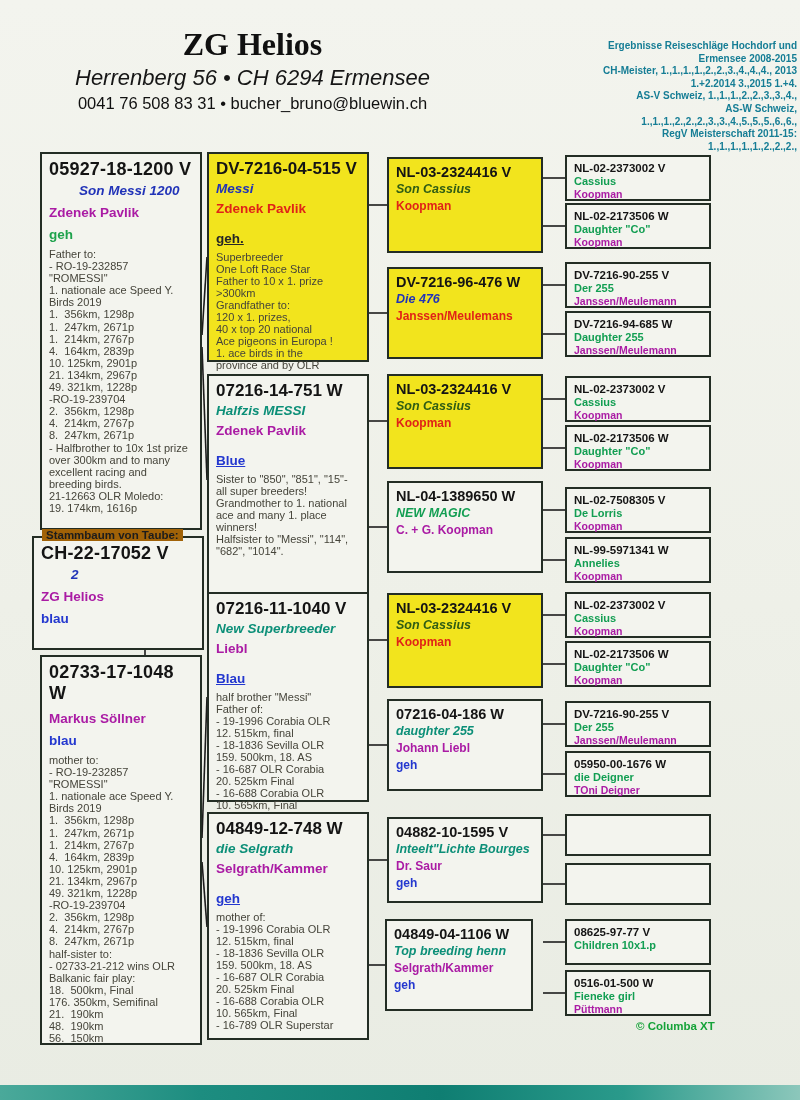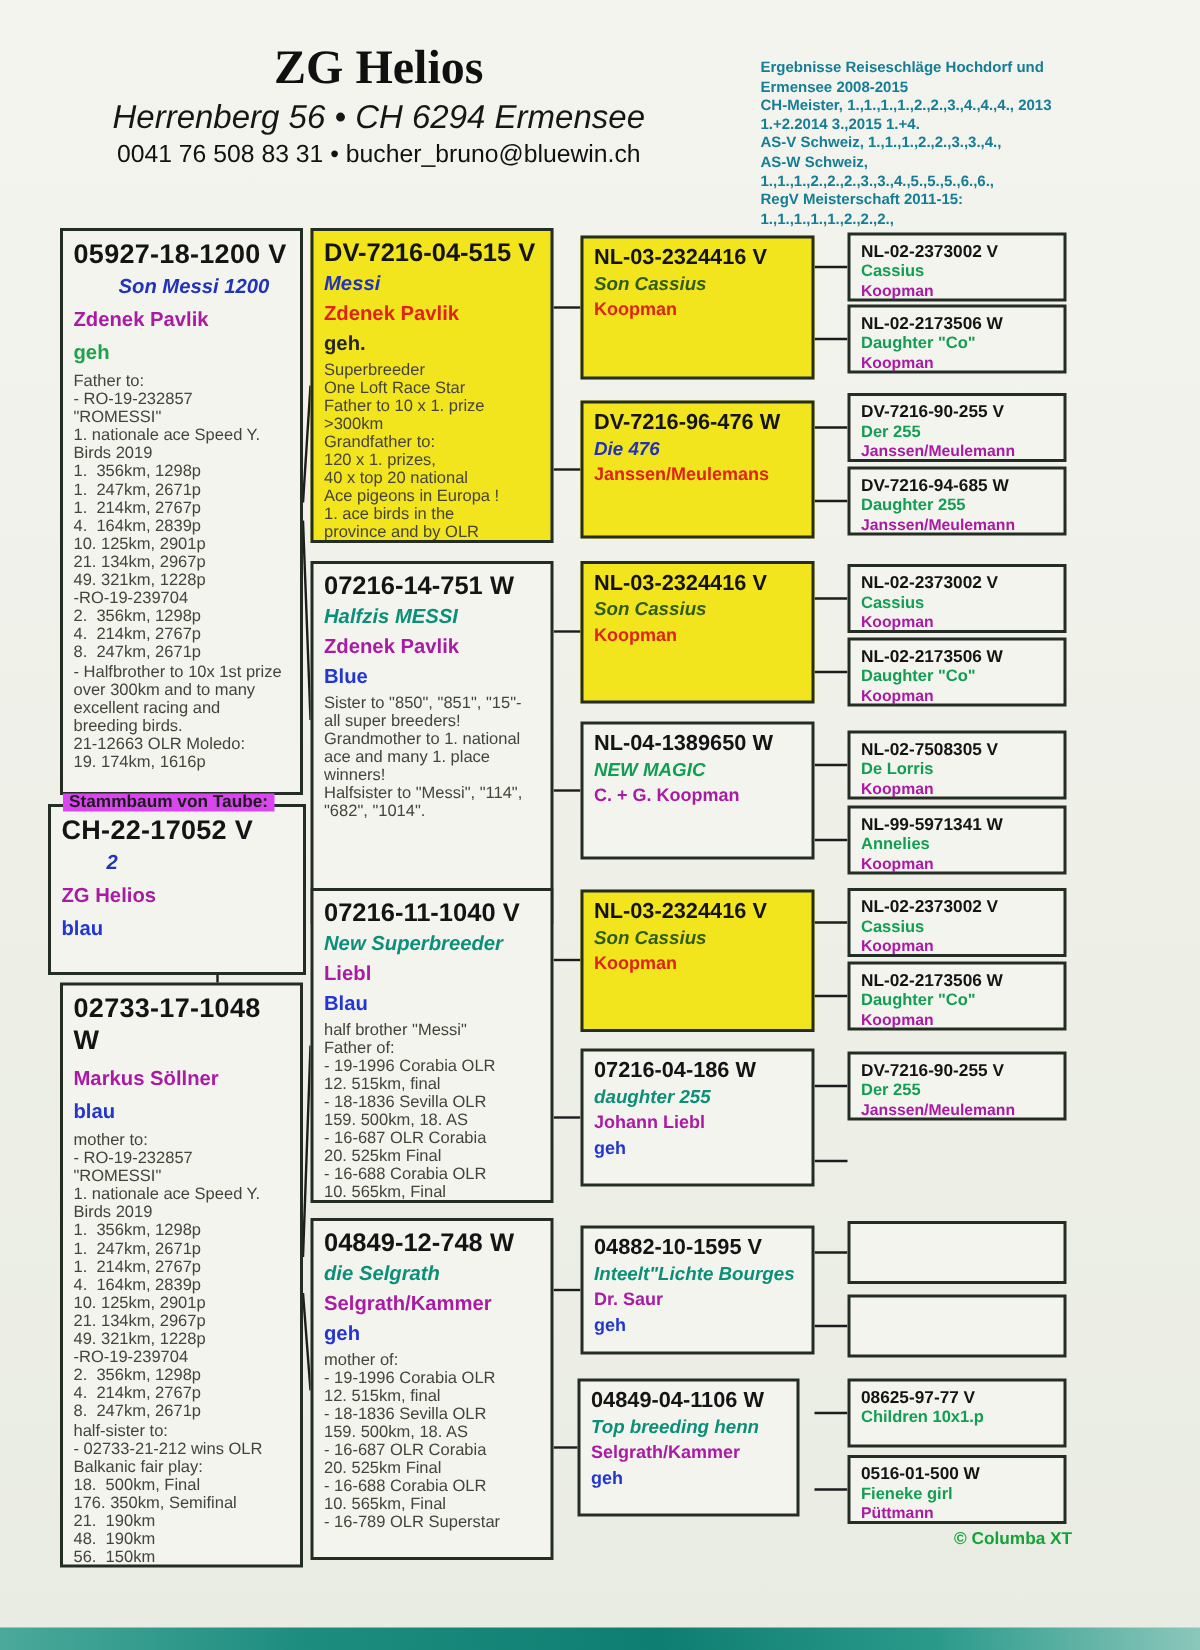--- a/index.html
+++ b/index.html
@@ -19,41 +19,41 @@
   .g1 .nm{font-size:13.5px;margin-top:3px;margin-left:30px;}
   .g2 .nm{font-size:13.5px;margin-top:2px;}
   .g3 .nm{font-size:12.5px;margin-top:2px;}
   .g4 .nm{font-size:11px;font-style:normal;margin-top:1px;}
   .br{font-weight:bold;}
   .g1 .br{font-size:13.5px;margin-top:7px;}
   .g2 .br{font-size:13.5px;margin-top:5px;}
   .g3 .br{font-size:12px;margin-top:3px;}
   .g4 .br{font-size:10.5px;margin-top:1px;}
   .cl{font-weight:bold;font-size:13.5px;margin-top:7px;}
-  .g2 .cl{margin-top:5px;}
+  .g2 .cl{margin-top:15px;text-decoration:underline;}
   .g3 .cl{font-size:12px;margin-top:3px;}
   .bd{margin-top:6px;color:#45443a;white-space:pre-wrap;}
   .g1 .bd{font-size:11px;line-height:1.1;}
   .g2 .bd{font-size:11px;line-height:1.09;margin-top:5px;}
   .c-navy{color:#2133b8;}
   .c-blue{color:#2337cf;}
   .c-teal{color:#0c8f78;}
   .c-dgreen{color:#2f5c14;}
   .c-green{color:#129e52;}
   .c-mag{color:#aa1ba4;}
   .c-red{color:#e02317;}
   .c-black{color:#262626;}
   .c-cgreen{color:#1ea24c;}
   .header{position:absolute;left:25px;top:26px;width:455px;text-align:center;z-index:2;}
   .title{font-family:"Liberation Serif",serif;font-size:32px;font-weight:bold;color:#101010;}
   .addr{font-size:22px;font-style:italic;color:#161616;margin-top:2px;}
   .contact{font-size:16.5px;font-weight:normal;color:#111;margin-top:3px;}
   .results{position:absolute;left:507px;top:40px;width:290px;z-index:2;
-           font-size:10px;font-weight:bold;color:#157d95;line-height:1.26;white-space:pre-wrap;}
-  .subject-label{position:absolute;top:-9px;left:8px;background:#d946ef;padding:0 4px;
+           font-size:10px;font-weight:bold;color:#157d95;line-height:1.26;white-space:pre-wrap;text-align:right;}
+  .subject-label{position:absolute;top:-9px;left:8px;background:#a16207;padding:0 4px;
                  font-size:11.5px;font-weight:bold;color:#1c1c1c;white-space:nowrap;}
   .credit{position:absolute;left:636px;top:1020px;font-size:11.5px;font-weight:bold;
           color:#15a238;z-index:2;}
   .bottom-strip{position:absolute;left:0;bottom:0;width:800px;height:15px;z-index:3;
     background:linear-gradient(90deg,#4aa99a 0%,#1d8d80 25%,#0f7e72 55%,#2a9a8b 78%,#8cc7bb 100%);}
 </style>
 </head>
 <body>
 
 <div class="page">
@@ -340,20 +340,25 @@
   <div class="bx g4" style="left:565px;top:641px;width:146px;height:46px">
     <div class="id">NL-02-2173506 W</div>
     <div class="nm c-green">Daughter "Co"</div>
     <div class="br c-mag">Koopman</div>
   </div>
   <div class="bx g4" style="left:565px;top:701px;width:146px;height:46px">
     <div class="id">DV-7216-90-255 V</div>
     <div class="nm c-green">Der 255</div>
     <div class="br c-mag">Janssen/Meulemann</div>
   </div>
+  <div class="bx g4" style="left:565px;top:751px;width:146px;height:46px">
+    <div class="id">05950-00-1676 W</div>
+    <div class="nm c-green">die Deigner</div>
+    <div class="br c-mag">TOni Deigner</div>
+  </div>
   <div class="bx g4" style="left:565px;top:814px;width:146px;height:42px"></div>
   <div class="bx g4" style="left:565px;top:863px;width:146px;height:42px"></div>
   <div class="bx g4" style="left:565px;top:919px;width:146px;height:46px">
     <div class="id">08625-97-77 V</div>
     <div class="nm c-green">Children 10x1.p</div>
   </div>
   <div class="bx g4" style="left:565px;top:970px;width:146px;height:46px">
     <div class="id">0516-01-500 W</div>
     <div class="nm c-green">Fieneke girl</div>
     <div class="br c-mag">Püttmann</div>

